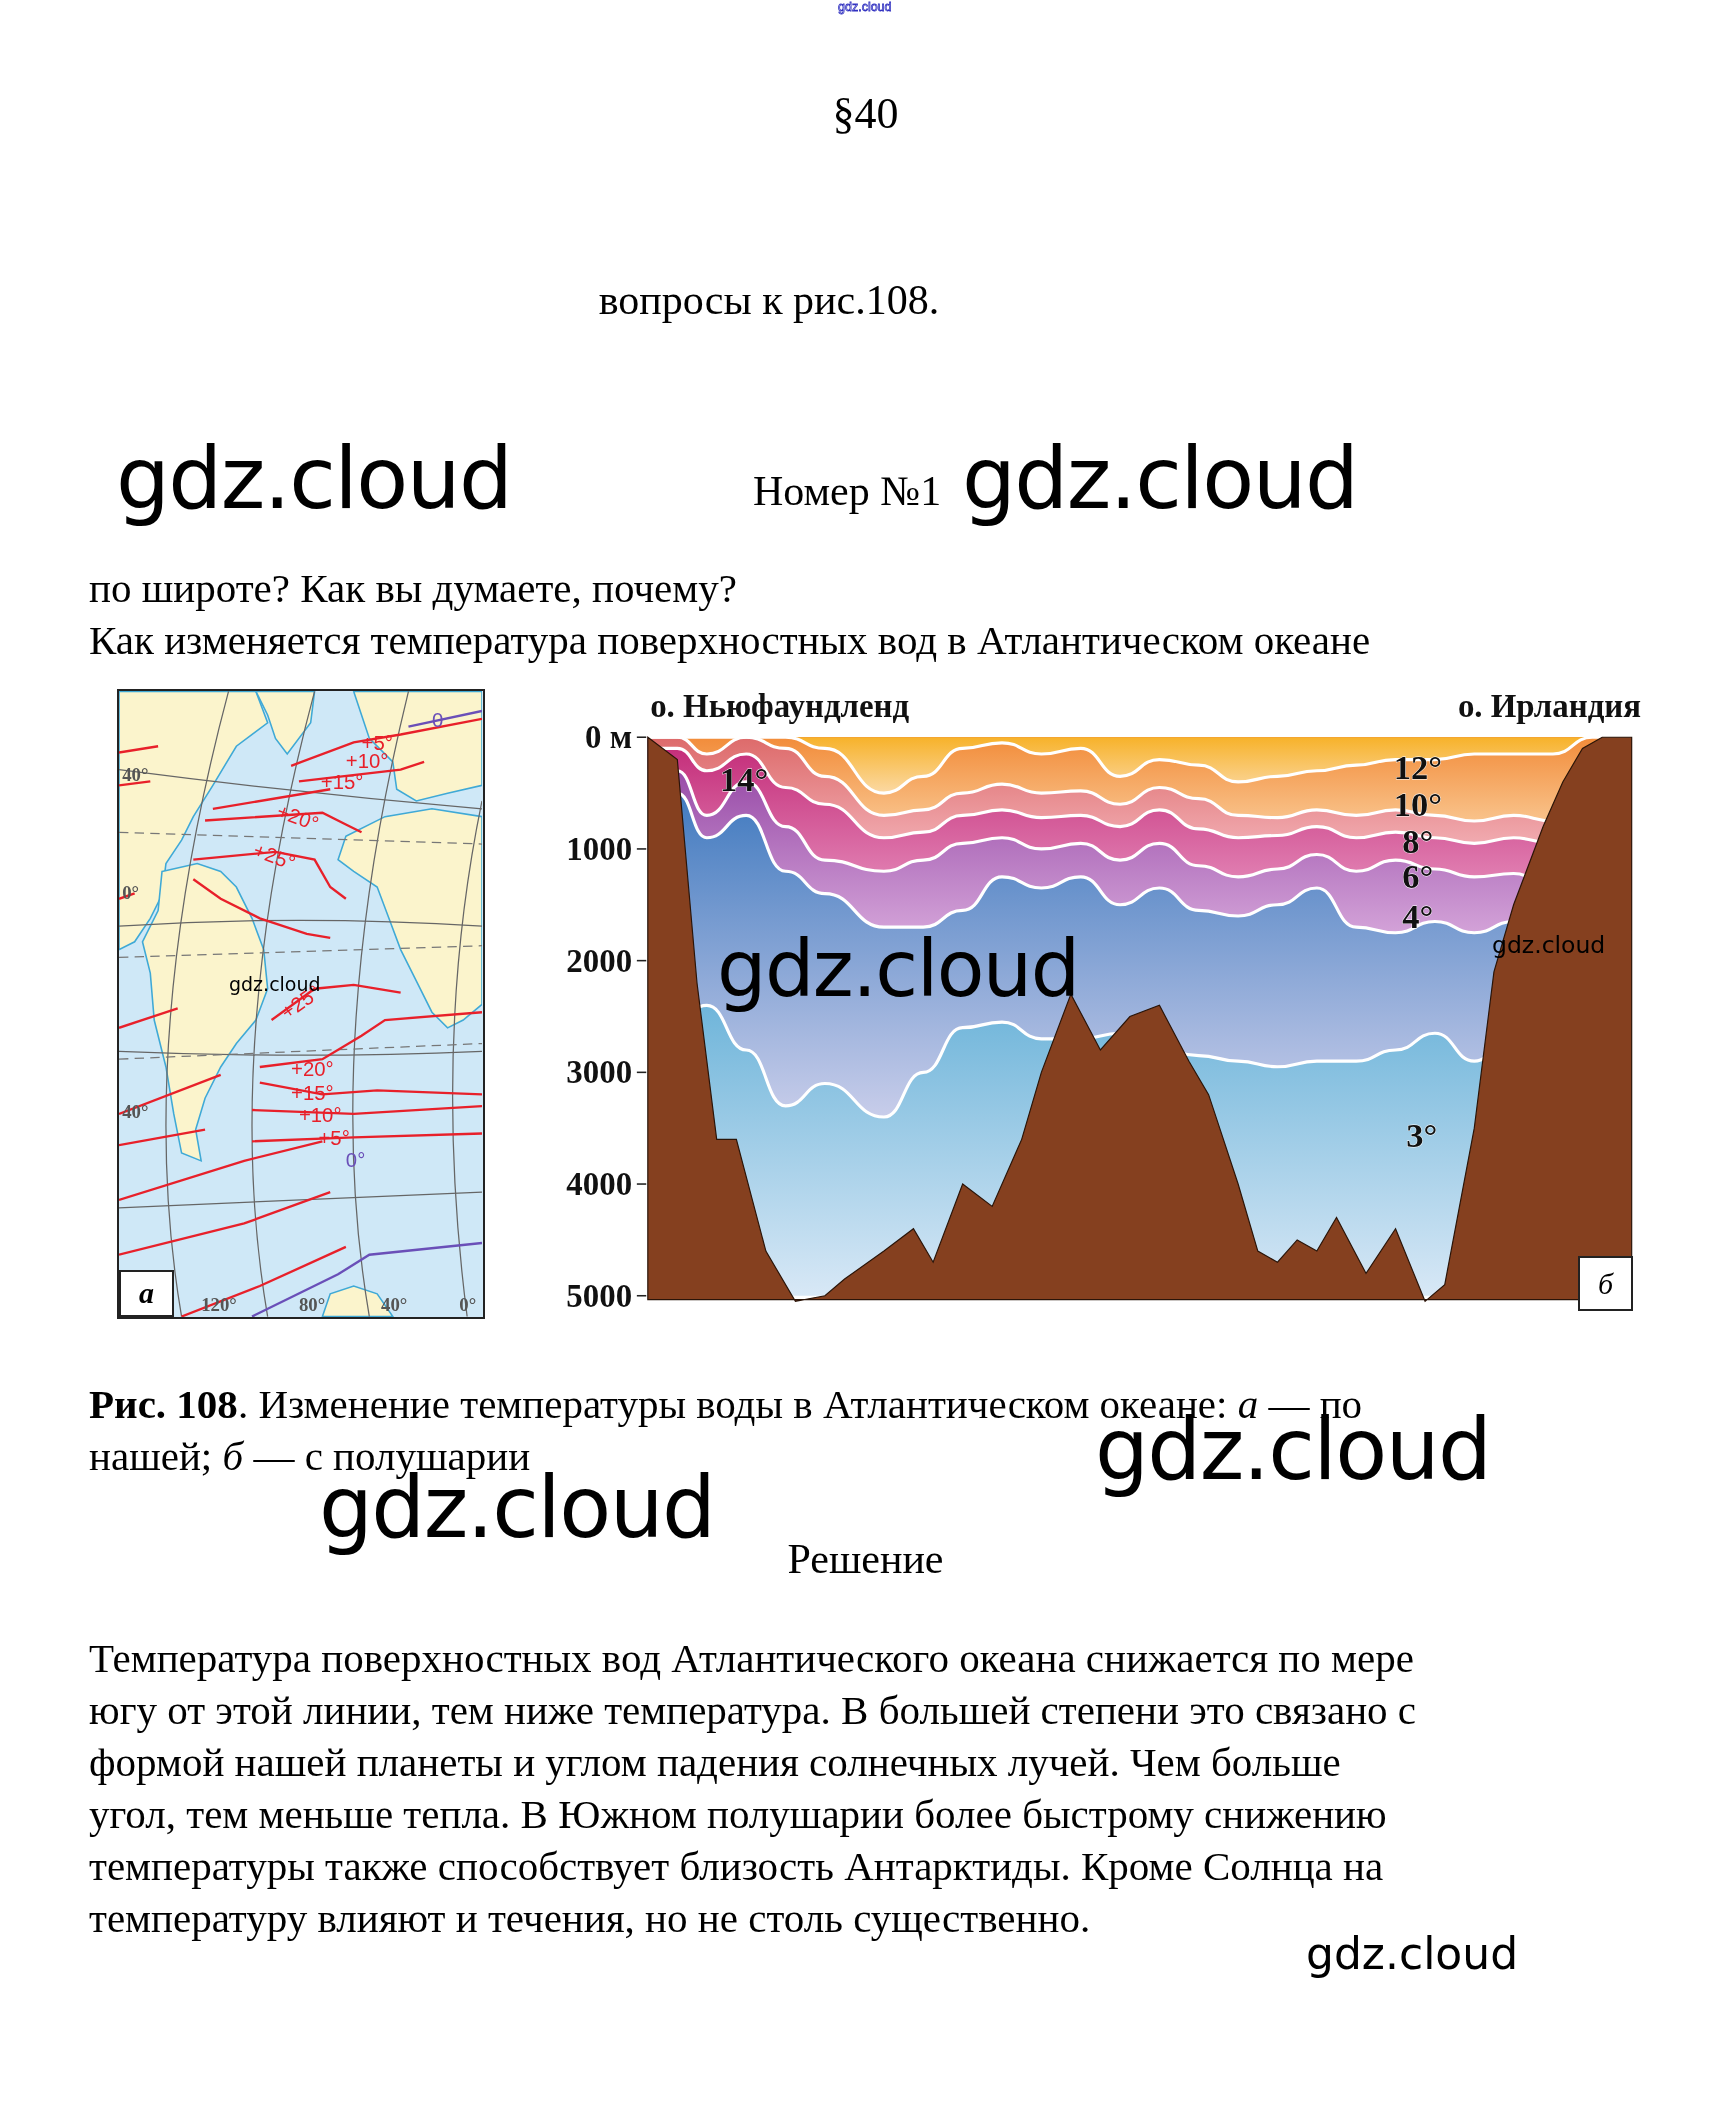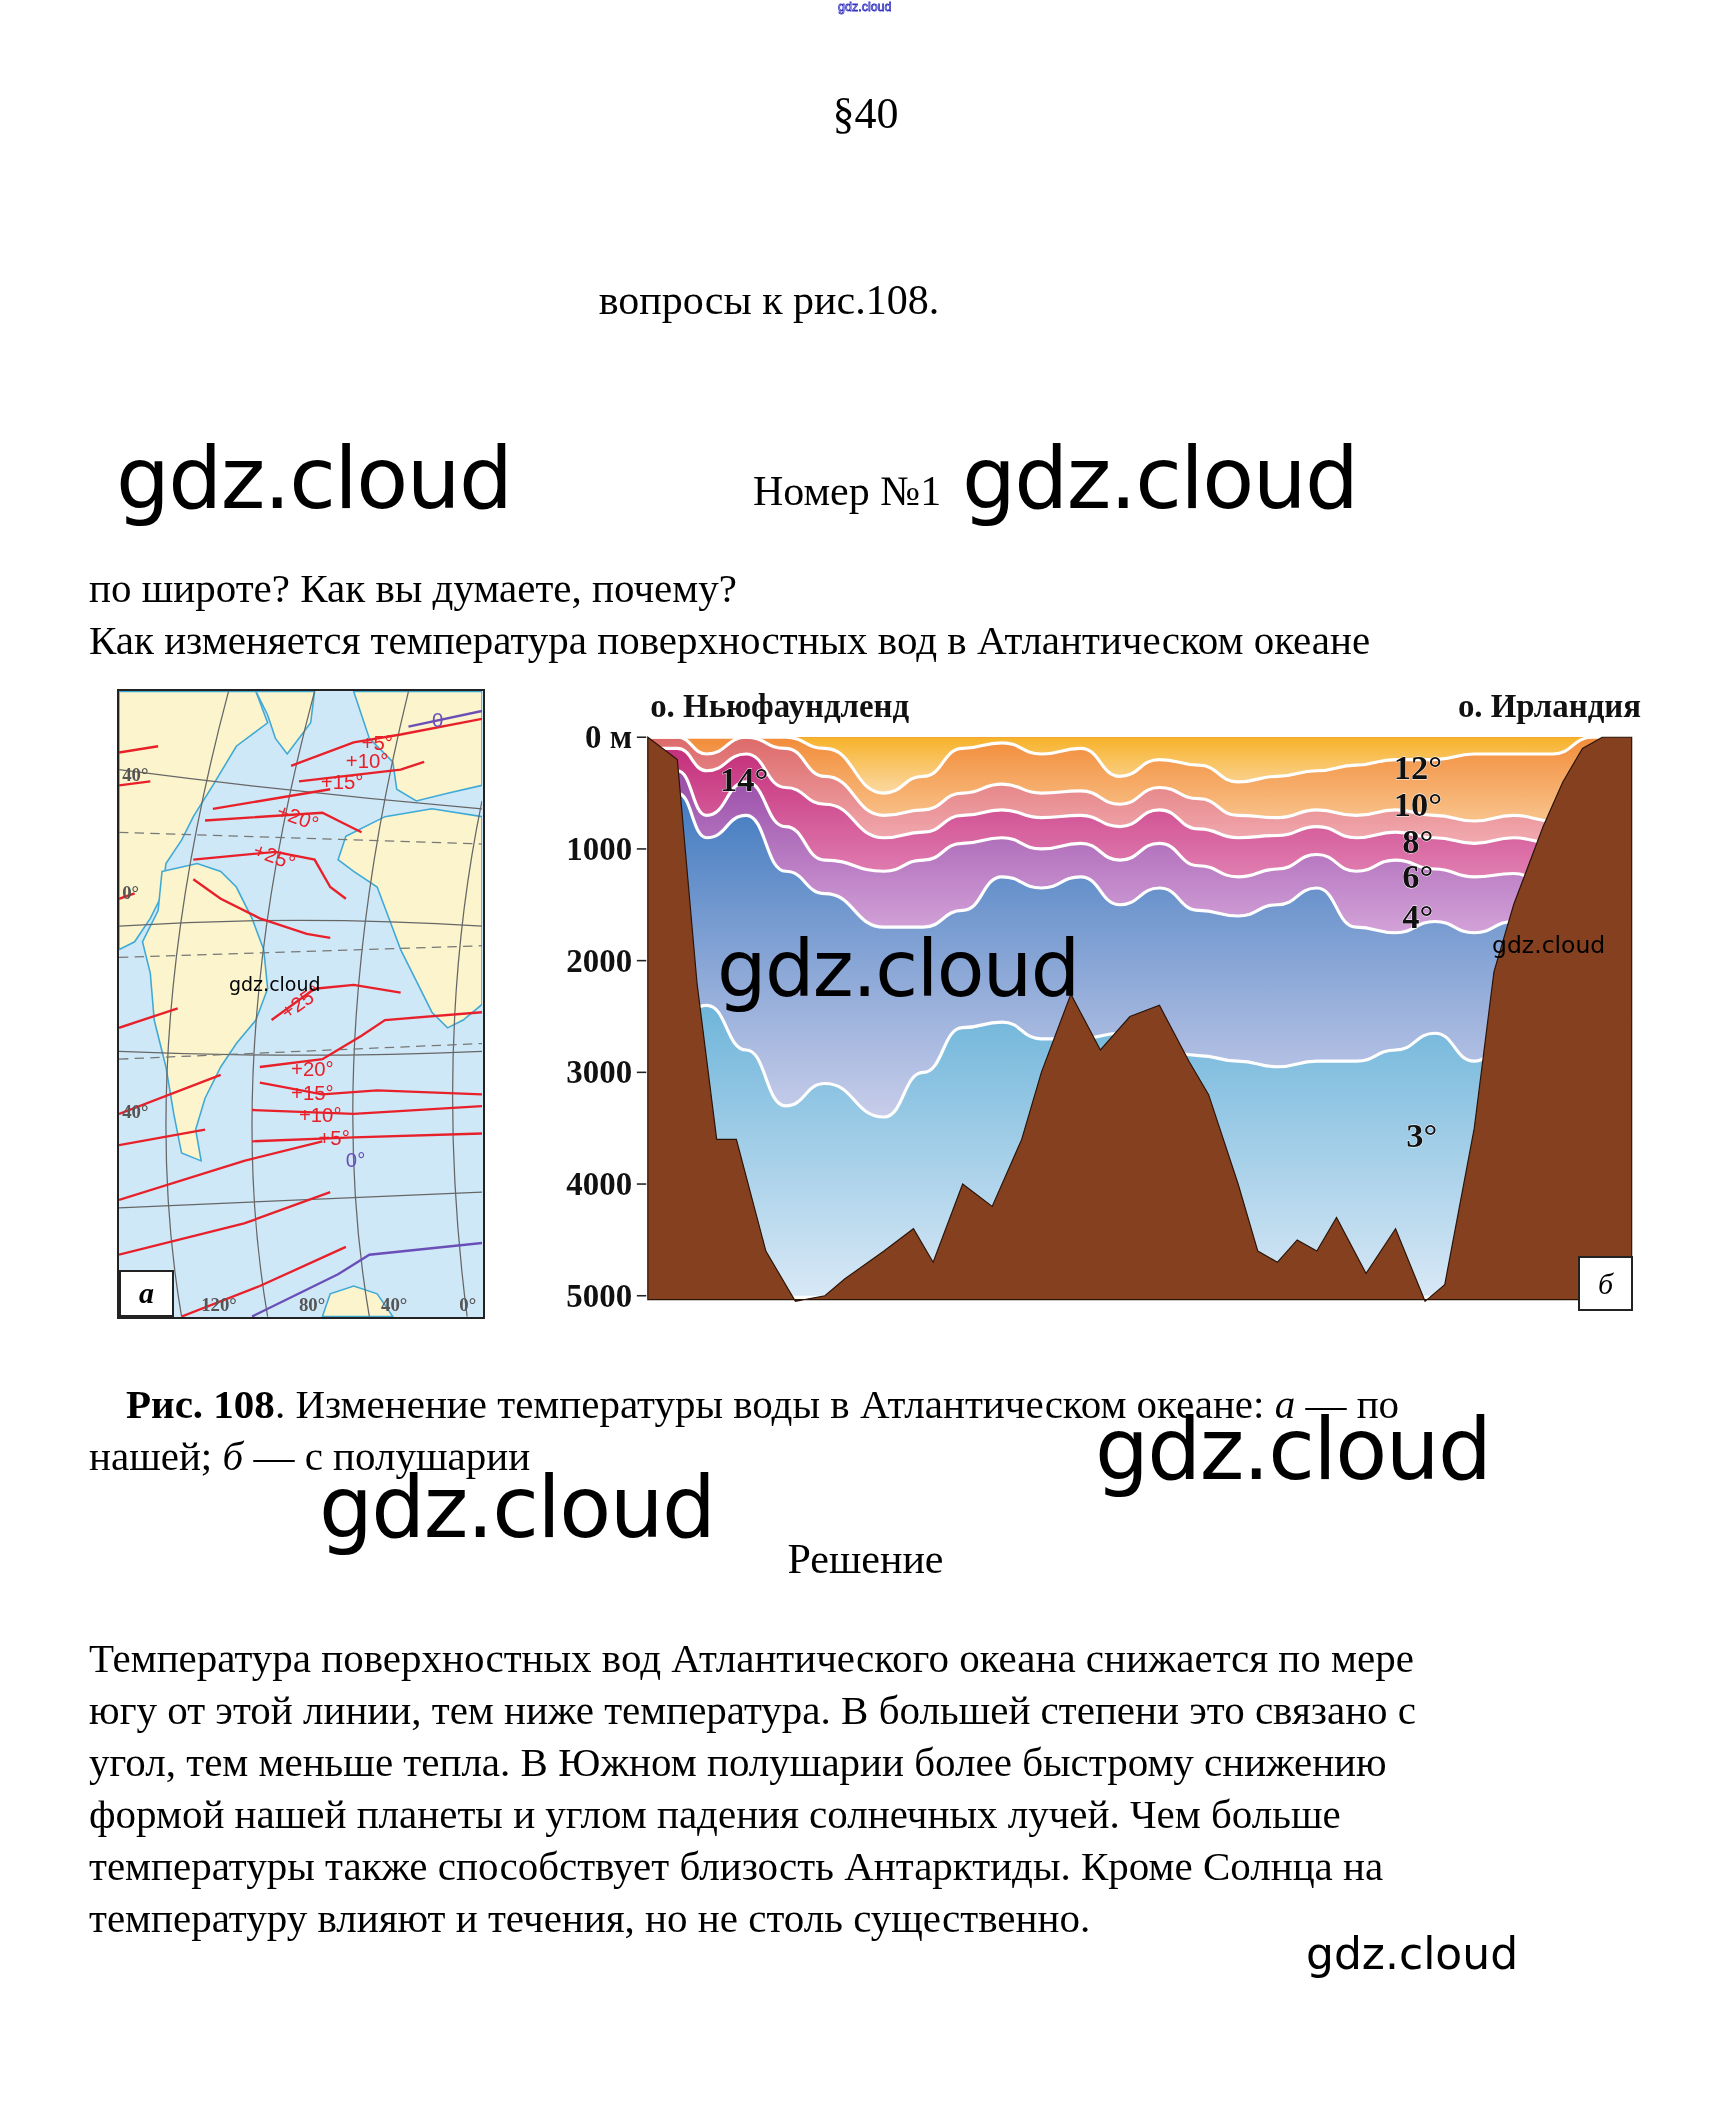--- a/index.html
+++ b/index.html
@@ -10,21 +10,21 @@
             color:#fff; -webkit-text-stroke:0.8px #3030c0; letter-spacing:0px; }
   .para-sign { left:0; width:1731px; text-align:center; top:88px; font-size:44px; }
   .questions { left:0; width:1538px; text-align:center; top:276px; font-size:42px; }
   .wm { font-family:"DejaVu Sans", sans-serif; font-weight:500; color:#000; white-space:nowrap; }
   .wm-big { font-size:85px; letter-spacing:-1.6px; }
   .wm-small { font-size:23.5px; }
   .num-title { left:753px; top:467px; font-size:42px; }
   .body-text { font-size:41px; line-height:52px; white-space:nowrap; }
   .q-text { left:89px; top:562px; }
   .caption { left:89px; top:1378px; }
-  .caption b { font-weight:bold;margin-left:37px; }
+  .caption b { font-weight:bold; }
   .caption i { font-style:italic; }
   .solution-title { left:0; width:1731px; text-align:center; top:1535px; font-size:42px; }
   .solution { left:89px; top:1632px; }
   .map { left:117px; top:689px; width:368px; height:630px; border:2.3px solid #222; box-sizing:border-box; overflow:hidden; background:#cfe8f7; }
   .chart { left:517px; top:673px; width:1128px; height:658px; }
   .fig-label-box { background:#fff; border:2.3px solid #222; box-sizing:border-box; font-style:italic; font-weight:bold; font-size:30px; text-align:center; }
 </style>
 </head>
 <body>
 
@@ -220,19 +220,19 @@
   <div><span>нашей; </span><i>б</i><span> — с полушарии</span></div>
 </div>
 
 <div class="abs wm wm-big" style="left:1095px; top:1400px;">gdz.cloud</div>
 <div class="abs wm wm-big" style="left:319px; top:1458px;">gdz.cloud</div>
 <div class="abs solution-title">Решение</div>
 
 <div class="abs body-text solution">
   <div>Температура поверхностных вод Атлантического океана снижается по мере</div>
   <div>югу от этой линии, тем ниже температура. В большей степени это связано с</div>
+  <div>формой нашей планеты и углом падения солнечных лучей. Чем больше</div>
   <div>угол, тем меньше тепла. В Южном полушарии более быстрому снижению</div>
-  <div>формой нашей планеты и углом падения солнечных лучей. Чем больше</div>
   <div>температуры также способствует близость Антарктиды. Кроме Солнца на</div>
   <div>температуру влияют и течения, но не столь существенно.</div>
 </div>
 <div class="abs wm" style="left:1306px; top:1928px; font-size:44px;">gdz.cloud</div>
 
 
 </body></html>

